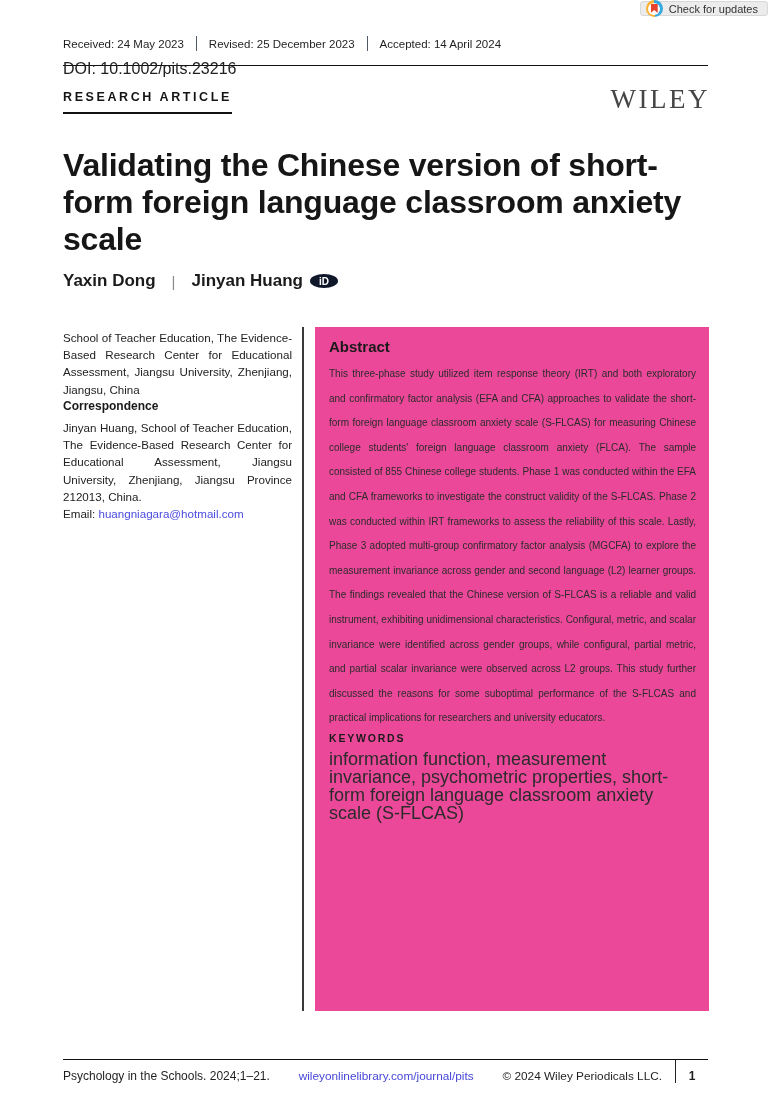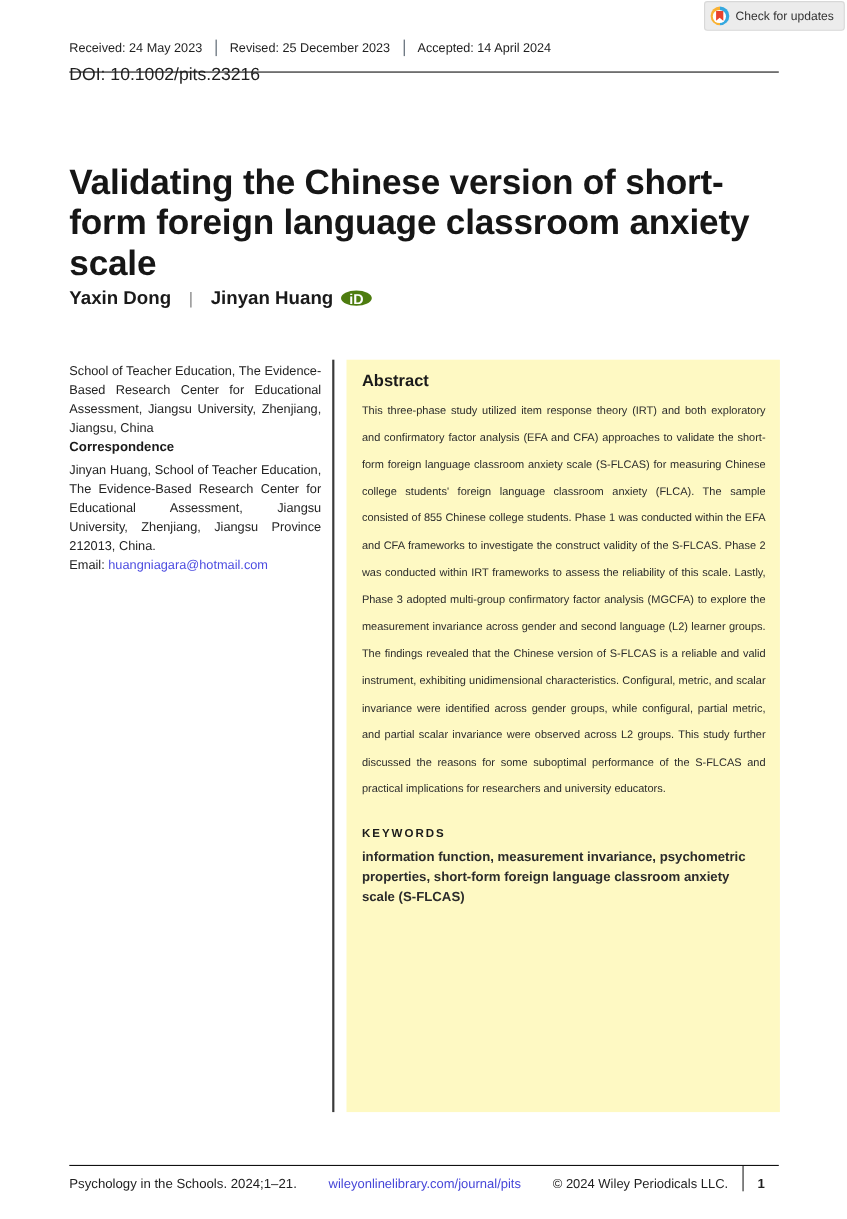--- a/index.html
+++ b/index.html
@@ -11,21 +11,21 @@
     height: 1108px;
     background: #ffffff;
     overflow: hidden;
   }
 
   
   .check-badge {
     position: absolute;
     top: 1px;
     right: 2px;
-    height: 27px;
+    height: 15px;
     display: flex;
     align-items: center;
     gap: 6px;
     background: #ececec;
     border: 1px solid #d8d8d8;
     border-radius: 3px;
     padding: 0 9px 0 5px;
     cursor: pointer;
   }
   .crossmark-ring {
@@ -101,39 +101,39 @@
     top: 147px; left: 63px;
     width: 620px;
     font-size: 32px;
     line-height: 37px;
     font-weight: bold;
     color: #161616;
     letter-spacing: -0.2px;
   }
   .authors-row {
     position: absolute;
-    top: 261px; left: 63px;
+    top: 271px; left: 63px;
     display: flex;
     align-items: center;
     font-size: 17px;
     font-weight: bold;
     color: #1a1a1a;
   }
   .author-sep {
     font-weight: normal;
     color: #8a8a8a;
     margin: 0 16px;
     font-size: 15px;
   }
   .orcid-icon {
     width: 28px; height: 14px;
     border-radius: 50%;
-    background: #4d7c0f;
+    background: #0f172a;
     color: #ffffff;
-    font-size: 13px;
+    font-size: 10px;
     font-weight: bold;
     display: inline-flex;
     align-items: center;
     justify-content: center;
     margin-left: 7px;
     cursor: pointer;
   }
 
   
   .left-col {
@@ -158,48 +158,47 @@
     top: 327px; left: 302px;
     width: 1.6px; height: 684px;
     background: #3a3a3a;
   }
 
   .abstract-box {
     position: absolute;
     top: 327px; left: 315px;
     width: 394px;
     min-height: 684px;
-    background: #fef9c3;
+    background: #ec4899;
     padding: 11px 13px 12px 14px;
   }
   .abstract-heading {
     font-size: 15px;
     font-weight: bold;
     color: #1a1a1a;
     margin-bottom: 7px;
   }
   .abstract-text {
     font-size: 10px;
     line-height: 24.6px;
     text-align: justify;
     color: #2b2b2b;
   }
   .keywords-heading {
     font-size: 10.5px;
     font-weight: bold;
     letter-spacing: 1.8px;
     color: #1a1a1a;
-    margin-top: 21px;
+    margin-top: 1px;
     margin-bottom: 6px;
   }
   .keywords-text {
-    font-size: 12px;
+    font-size: 18px;
     line-height: 18px;
     color: #2b2b2b;
-    font-weight: bold;
   }
 
   
   .footer {
     position: absolute;
     top: 1059px; left: 63px; right: 62px;
     border-top: 1.4px solid #111111;
     display: flex;
     align-items: center;
     font-size: 12px;
@@ -246,20 +245,24 @@
   <div class="meta-row">
     <span>Received: 24 May 2023</span>
     <span class="meta-sep"></span>
     <span>Revised: 25 December 2023</span>
     <span class="meta-sep"></span>
     <span>Accepted: 14 April 2024</span>
   </div>
 
   <div class="doi-row">DOI: 10.1002/pits.23216</div>
 
+  <div class="type-row">
+    <span class="article-type">RESEARCH ARTICLE</span>
+    <span class="wiley-logo">WILEY</span>
+  </div>
 
   <h1 class="article-title">Validating the Chinese version of short-form foreign language classroom anxiety scale</h1>
 
   <div class="authors-row">
     <span>Yaxin Dong</span>
     <span class="author-sep">|</span>
     <span>Jinyan Huang</span>
     <span class="orcid-icon">iD</span>
   </div>
 

